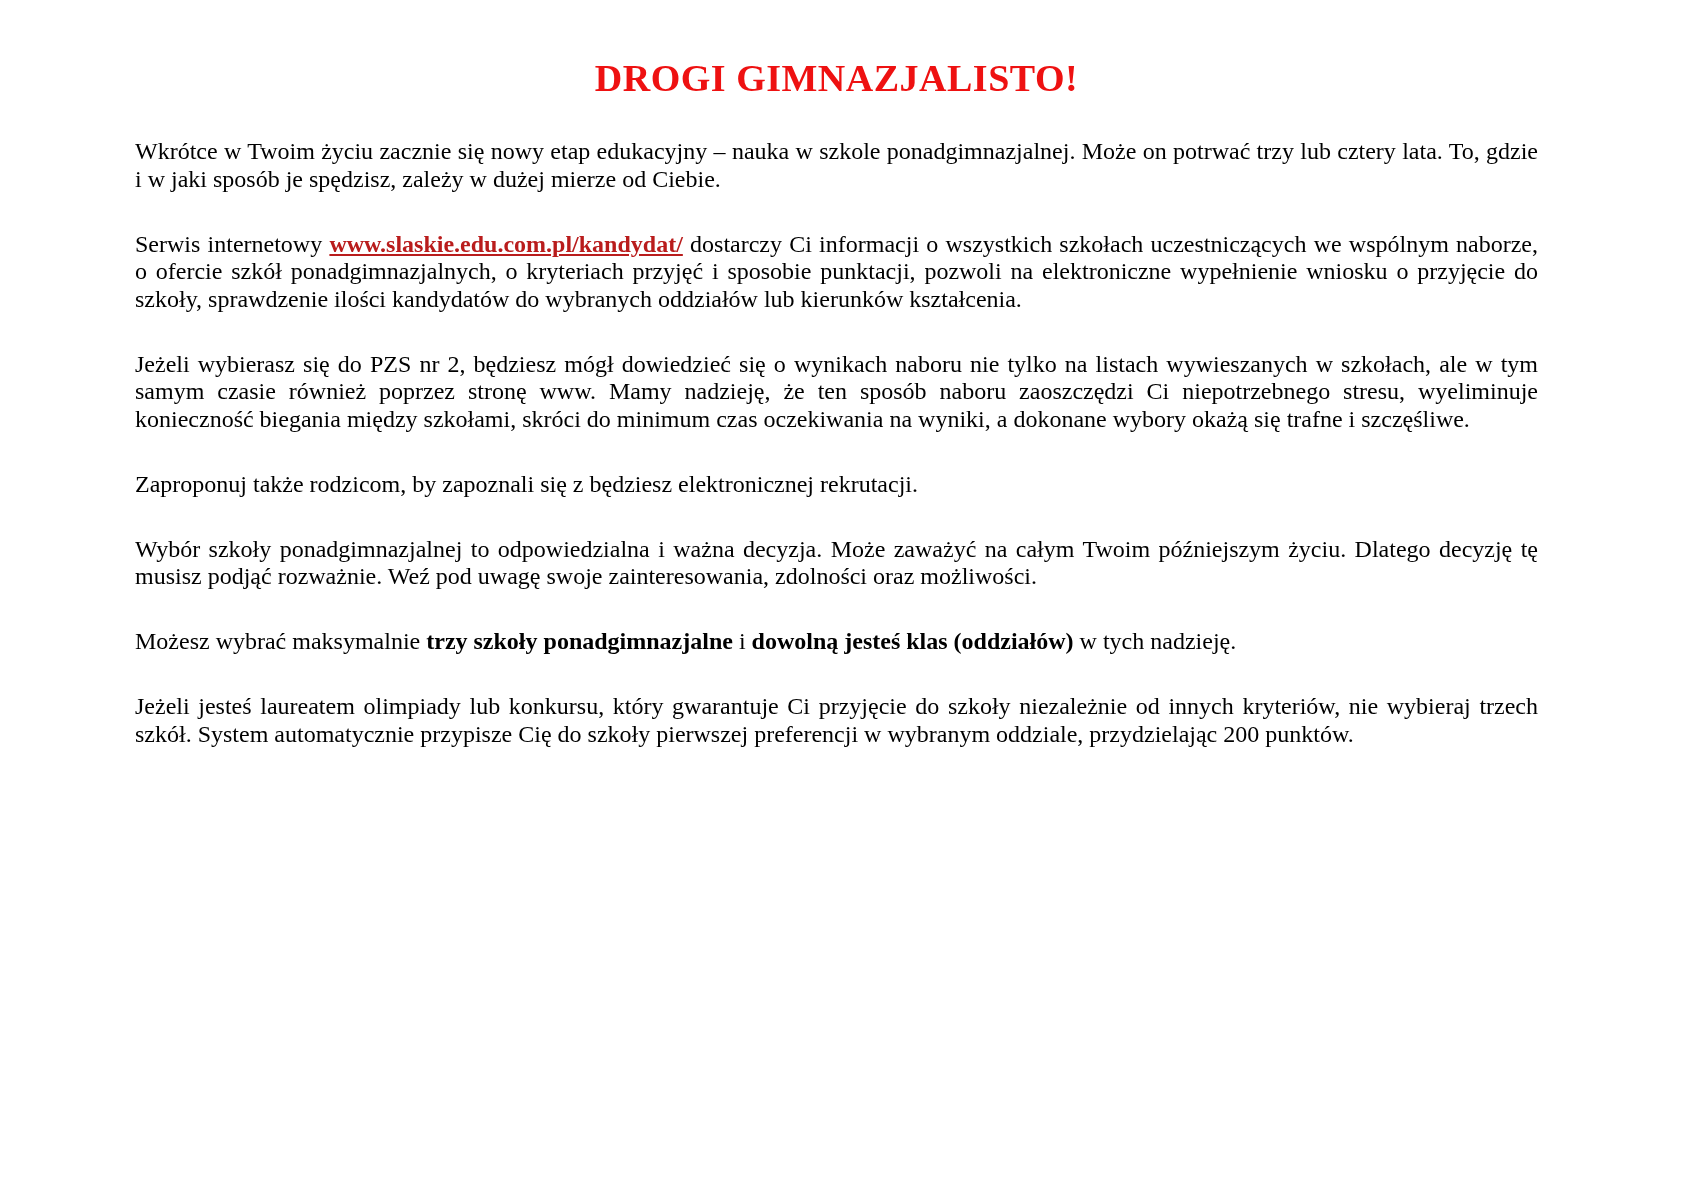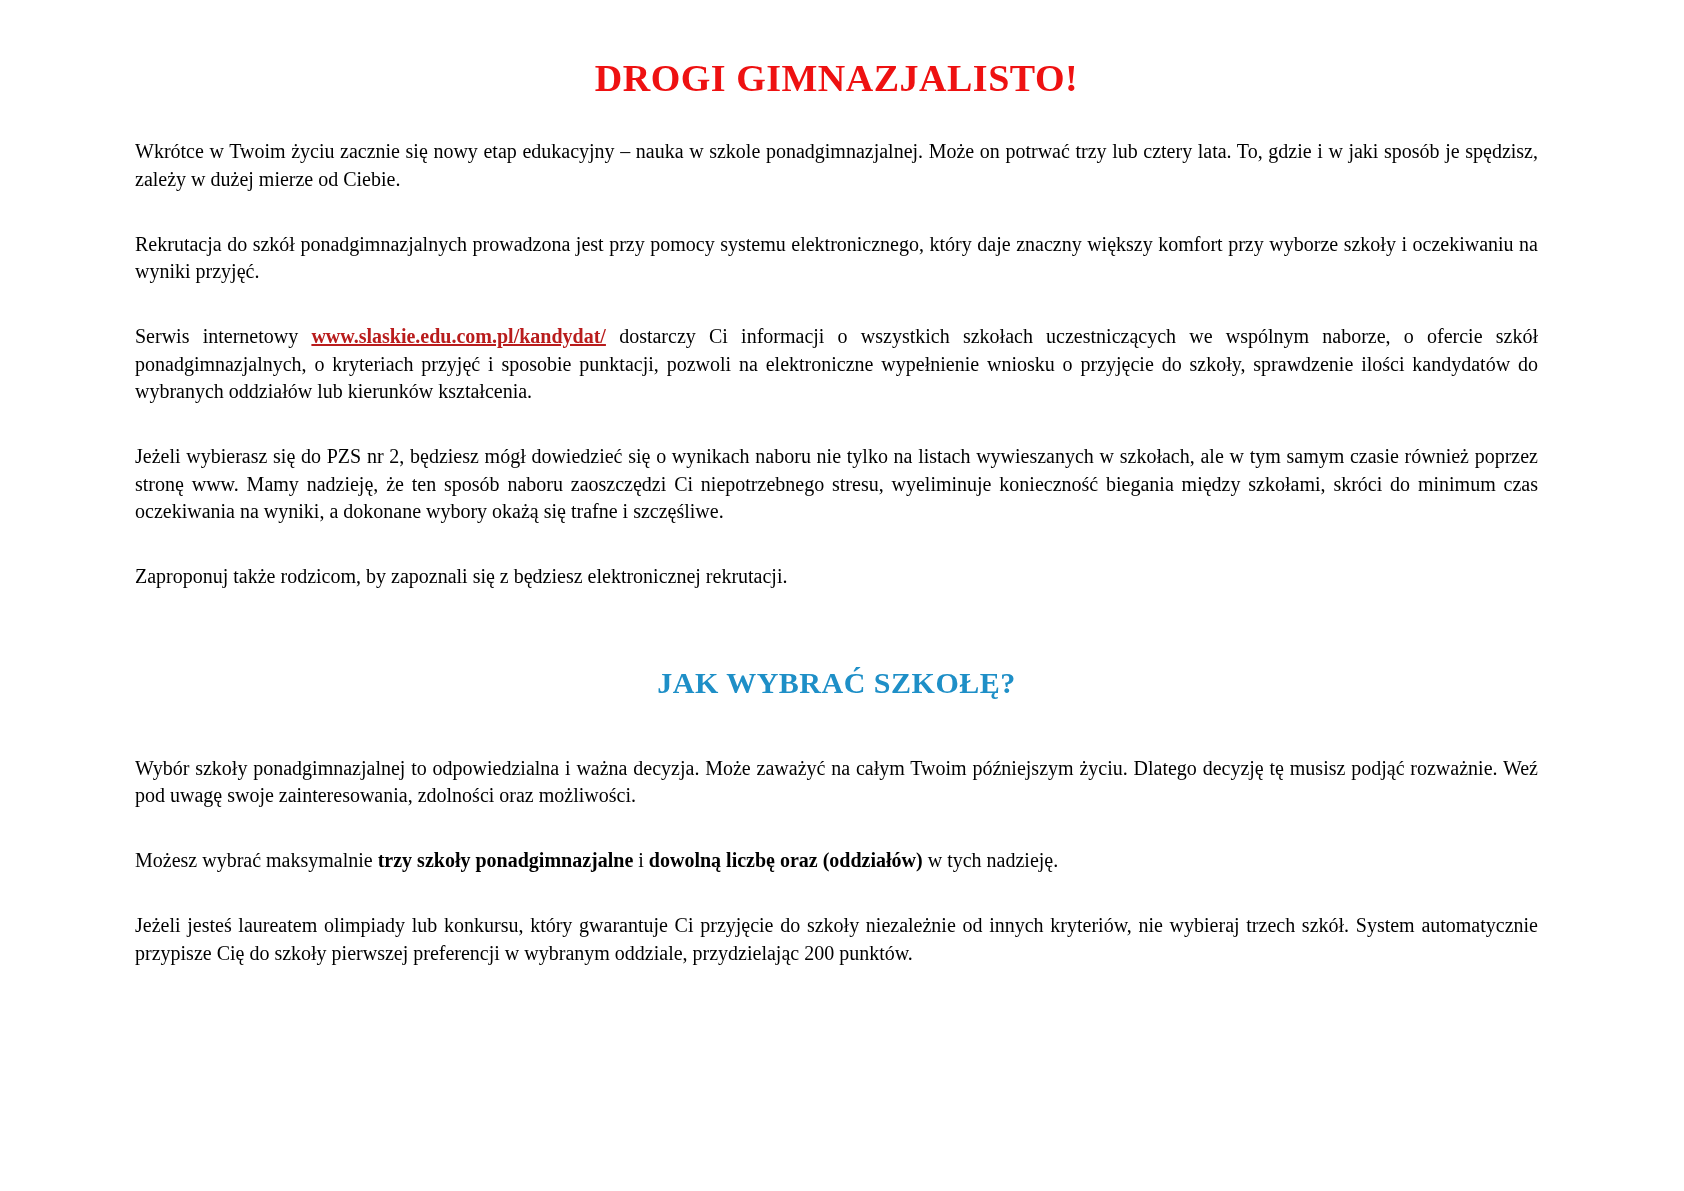--- a/index.html
+++ b/index.html
@@ -32,21 +32,21 @@
   h2.section-heading {
     font-size: 30px;
     line-height: 40px;
     font-weight: bold;
     color: #1e8fc7;
     text-align: center;
     margin: 72px 0 52px 0;
     letter-spacing: 0.5px;
   }
   p.doc-par {
-    font-size: 20px;
+    font-size: 24px;
     line-height: 27.5px;
     text-align: justify;
     margin: 0 0 37.5px 0;
   }
   a.doc-link {
     color: #b91c1c;
     font-weight: bold;
     text-decoration: underline;
     cursor: pointer;
   }
@@ -56,29 +56,27 @@
 </style>
 </head>
 <body>
 
 <div class="page">
 
   <h1 class="doc-title">DROGI GIMNAZJALISTO!</h1>
 
   <p class="doc-par">Wkrótce w Twoim życiu zacznie się nowy etap edukacyjny – nauka w&nbsp;szkole ponadgimnazjalnej. Może on potrwać trzy lub cztery lata. To, gdzie i w jaki sposób je spędzisz, zależy w dużej mierze od Ciebie.</p>
 
-  <p class="doc-par">Rekrutacja do szkół ponadgimnazjalnych prowadzona jest przy pomocy systemu elektronicznego, który daje znaczny większy komfort przy wyborze szkoły i oczekiwaniu na wyniki przyjęć.</p>
 
   <p class="doc-par"><span>Serwis internetowy </span><a class="doc-link">www.slaskie.edu.com.pl/kandydat/</a><span> dostarczy Ci informacji o&nbsp;wszystkich szkołach uczestniczących we wspólnym naborze, o&nbsp;ofercie szkół ponadgimnazjalnych, o&nbsp;kryteriach przyjęć i&nbsp;sposobie punktacji, pozwoli na elektroniczne wypełnienie wniosku o&nbsp;przyjęcie do szkoły, sprawdzenie ilości kandydatów do wybranych oddziałów lub kierunków kształcenia.</span></p>
 
   <p class="doc-par">Jeżeli wybierasz się do PZS nr 2, będziesz mógł dowiedzieć się o&nbsp;wynikach naboru nie tylko na listach wywieszanych w&nbsp;szkołach, ale w&nbsp;tym samym czasie również poprzez stronę www. Mamy nadzieję, że ten sposób naboru zaoszczędzi Ci niepotrzebnego stresu, wyeliminuje konieczność biegania między szkołami, skróci do minimum czas oczekiwania na wyniki, a&nbsp;dokonane wybory okażą się trafne i szczęśliwe.</p>
 
   <p class="doc-par">Zaproponuj także rodzicom, by zapoznali się z będziesz elektronicznej rekrutacji.</p>
 
-  <h2 class="section-heading">JAK WYBRAĆ SZKOŁĘ?</h2>
 
   <p class="doc-par">Wybór szkoły ponadgimnazjalnej to odpowiedzialna i&nbsp;ważna decyzja. Może zaważyć na całym Twoim późniejszym życiu. Dlatego decyzję tę musisz podjąć rozważnie. Weź pod uwagę swoje zainteresowania, zdolności oraz możliwości.</p>
 
-  <p class="doc-par"><span>Możesz wybrać maksymalnie </span><b class="doc-bold">trzy szkoły ponadgimnazjalne</b><span> i </span><b class="doc-bold">dowolną liczbę oraz (oddziałów)</b><span> w tych nadzieję.</span></p>
+  <p class="doc-par"><span>Możesz wybrać maksymalnie </span><b class="doc-bold">trzy szkoły ponadgimnazjalne</b><span> i </span><b class="doc-bold">dowolną jesteś klas (oddziałów)</b><span> w tych nadzieję.</span></p>
 
   <p class="doc-par">Jeżeli jesteś laureatem olimpiady lub konkursu, który gwarantuje Ci przyjęcie do szkoły niezależnie od innych kryteriów, nie wybieraj trzech szkół. System automatycznie przypisze Cię do szkoły pierwszej preferencji w&nbsp;wybranym oddziale, przydzielając 200 punktów.</p>
 
 </div>
 
 </body></html>

